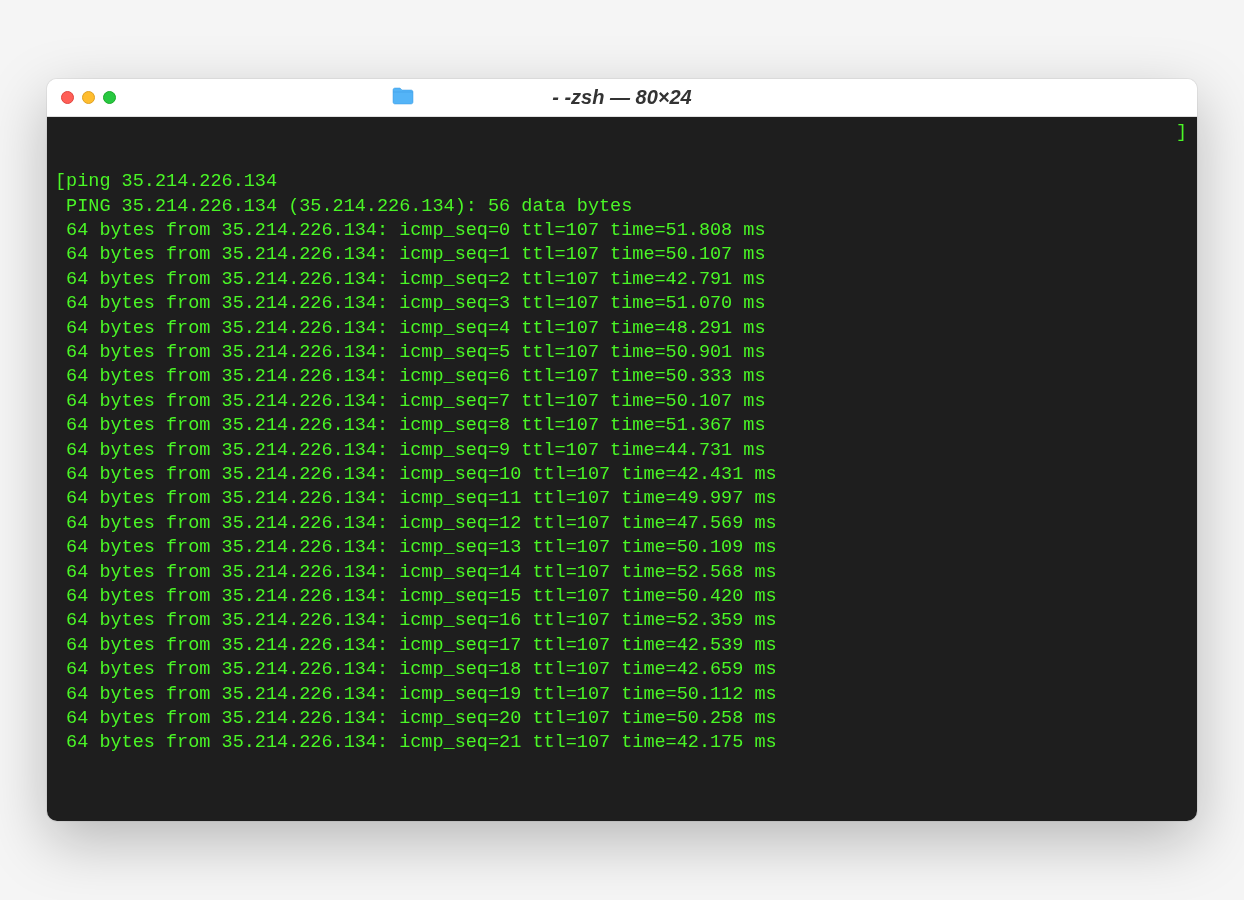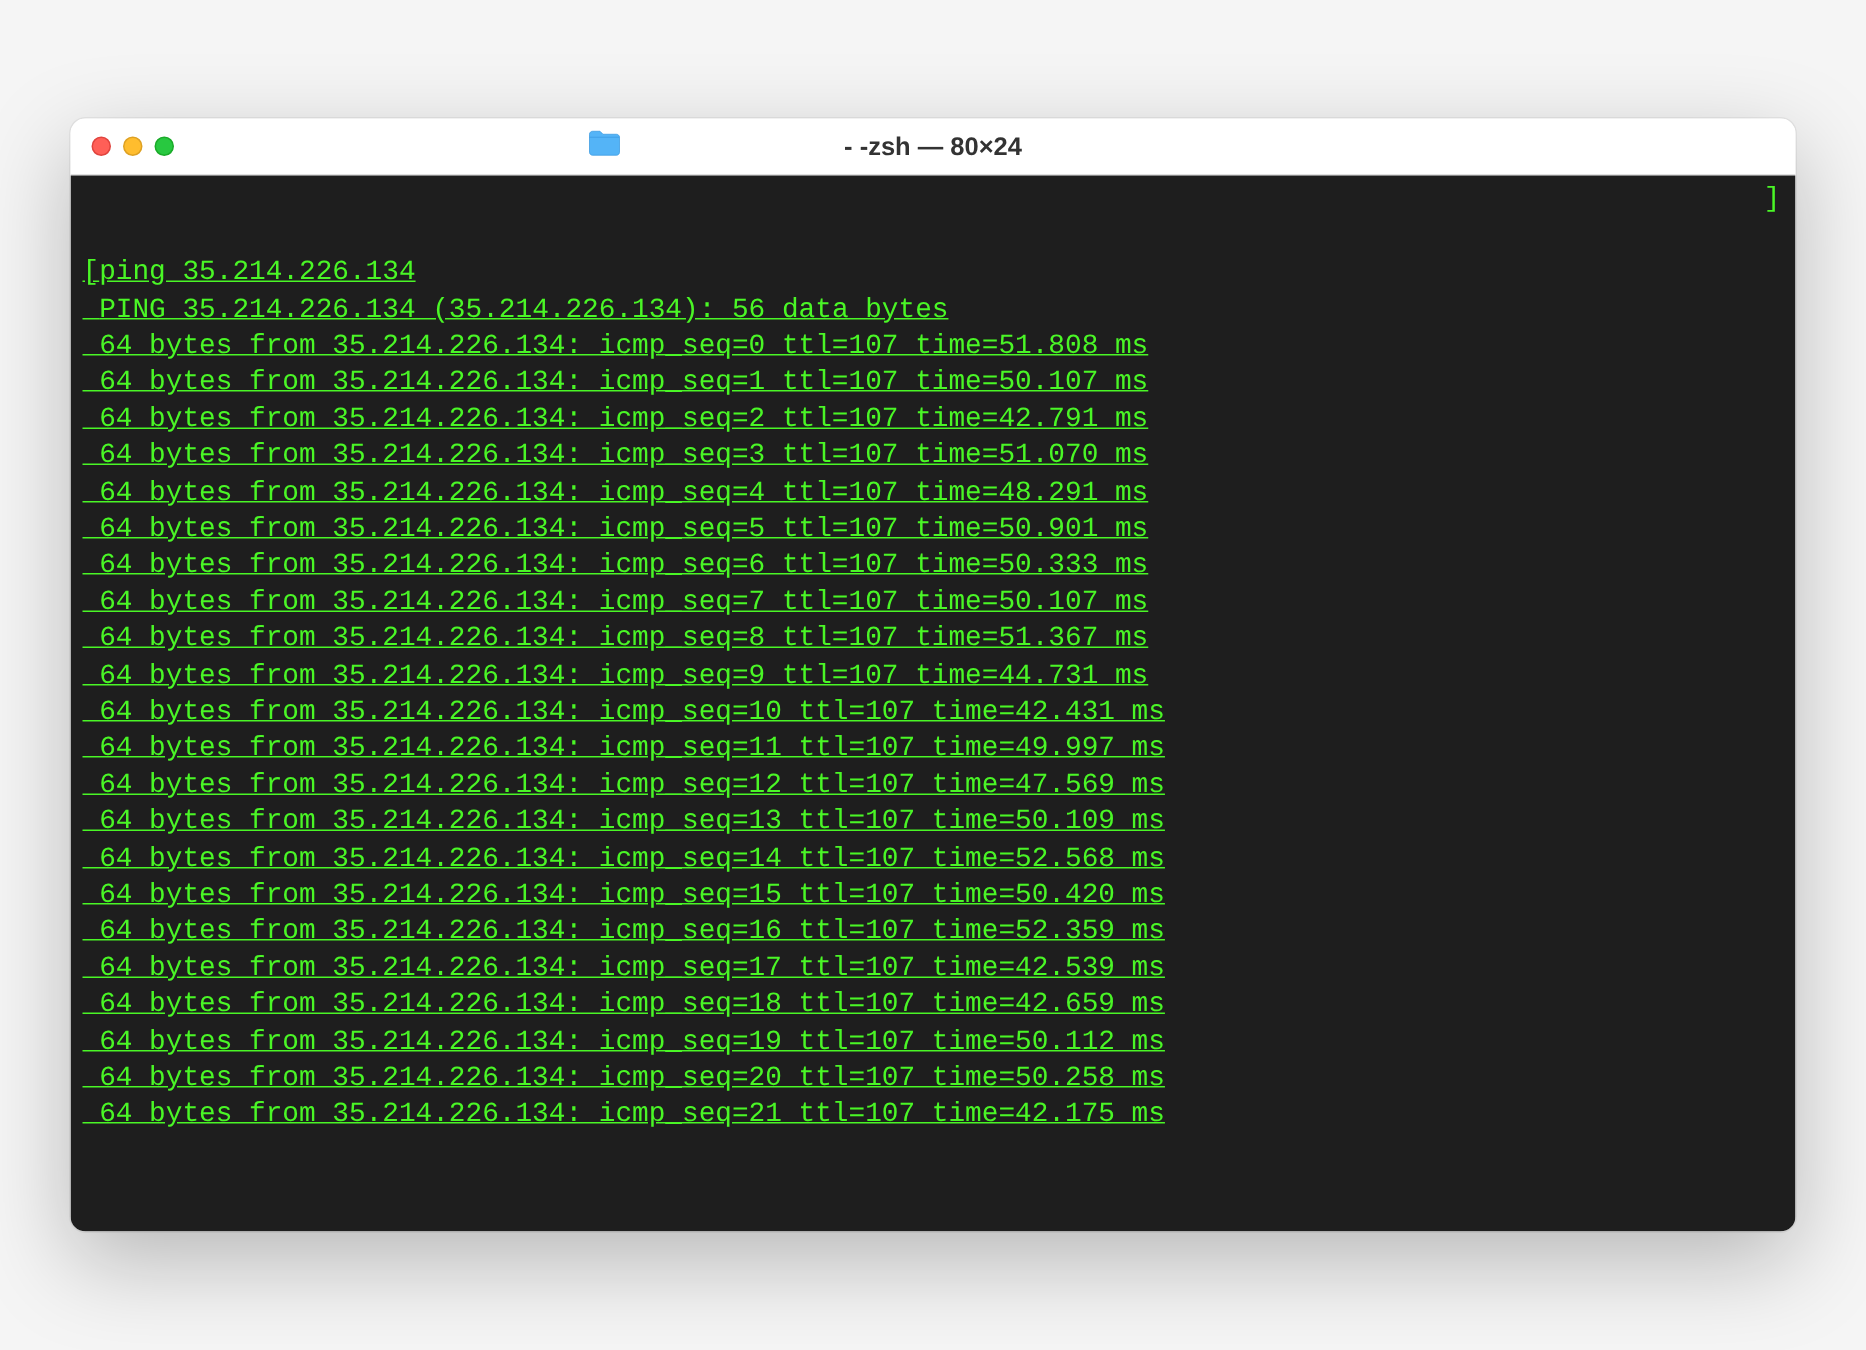--- a/index.html
+++ b/index.html
@@ -47,38 +47,38 @@
     .tl-max { background: #28c840; border: 0.5px solid #1aab29; }
     .titlebar-center {
       position: absolute;
       left: 50%;
       transform: translateX(-50%);
       display: flex;
       align-items: center;
       gap: 10px;
     }
     .title-text {
-      font-size: 17px;
+      font-size: 20px;
       font-weight: 600;
       color: #333;
+      font-style: italic;
     }
     .terminal-body {
       background: #1e1e1e;
       padding: 4px 8px 16px 8px;
       font-family: "SF Mono", Menlo, Monaco, "Courier New", monospace;
       font-size: 18.5px;
       line-height: 1.32;
       color: #4af626;
       white-space: pre;
       min-height: 700px;
       position: relative;
     }
     .terminal-line {
       display: block;
-      text-decoration: underline;
     }
     .bracket-left {
       color: #4af626;
     }
     .bracket-right {
       position: absolute;
       right: 10px;
       top: 4px;
       color: #4af626;
     }

